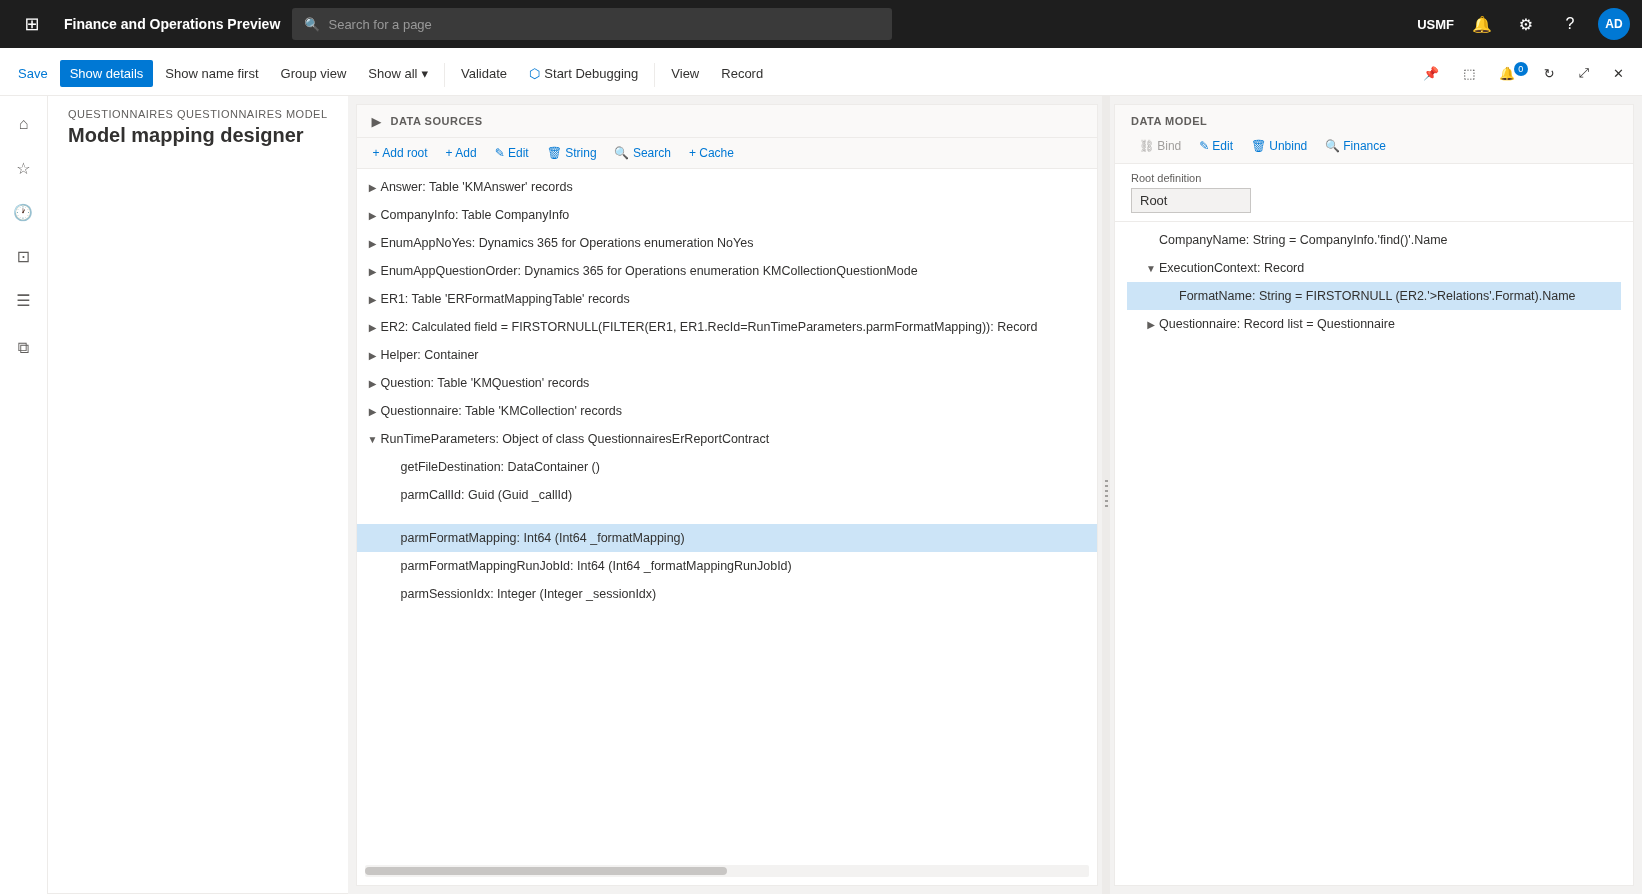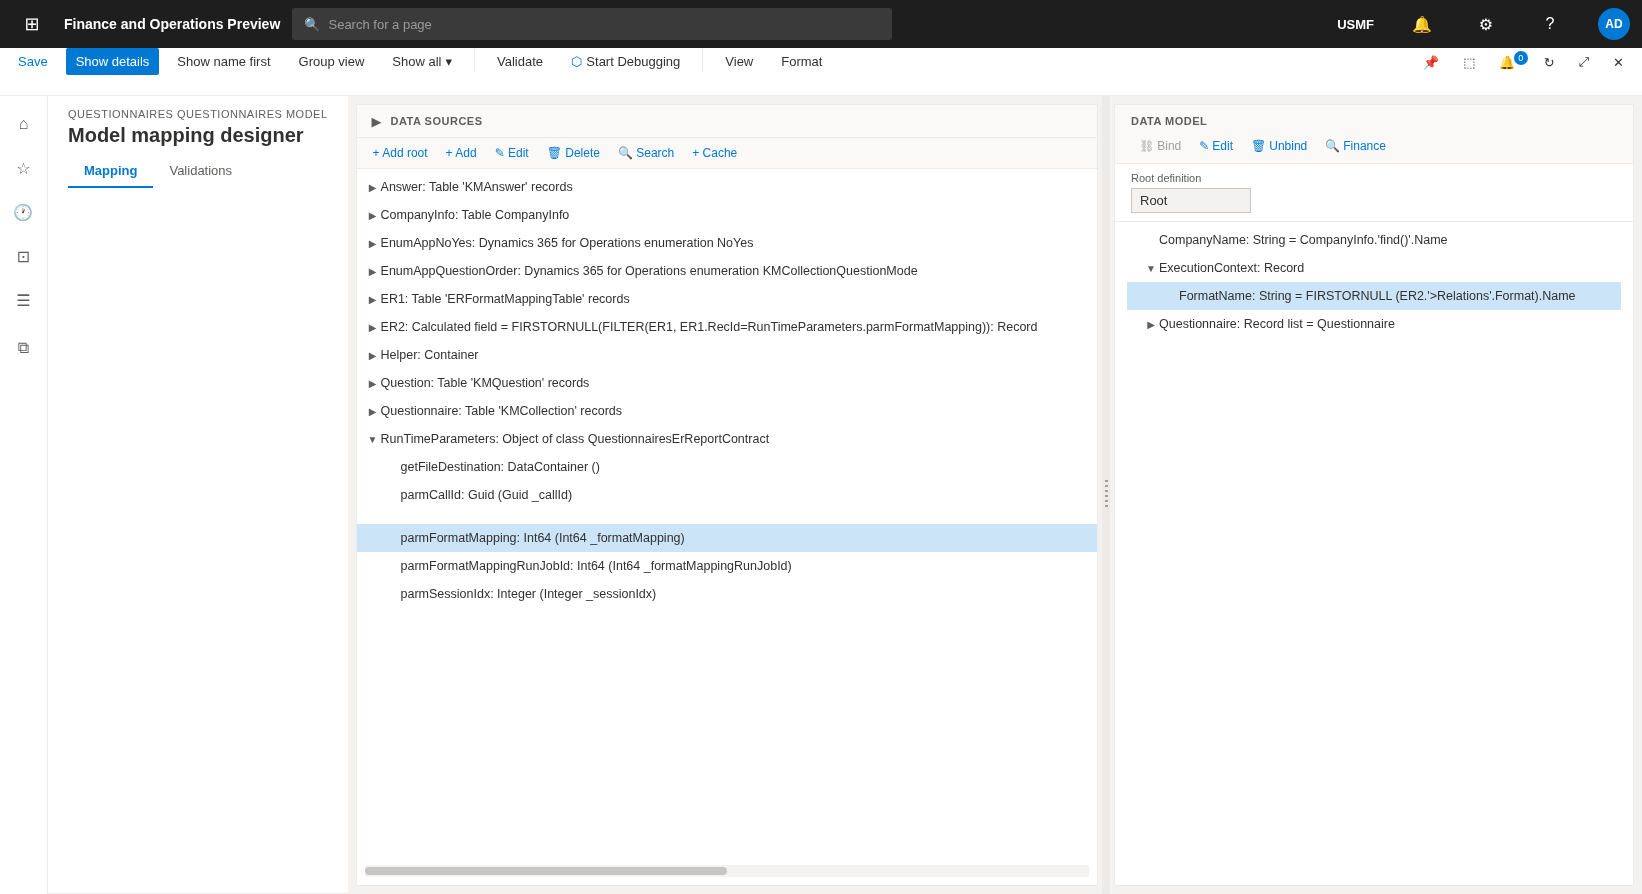--- a/index.html
+++ b/index.html
@@ -26,21 +26,21 @@
       align-items: center;
       padding: 0 12px;
       gap: 8px;
       color: #ccc;
       font-size: 13px;
     }
     .top-nav-right {
       margin-left: auto;
       display: flex;
       align-items: center;
-      gap: 32px;
+      gap: 12px;
       color: #fff;
     }
     .top-nav-right .usmf { font-size: 13px; font-weight: 600; }
     .top-nav-right .icon-btn {
       width: 32px; height: 32px;
       display: flex; align-items: center; justify-content: center;
       cursor: pointer; border-radius: 3px; color: #fff;
       font-size: 16px;
     }
     .avatar {
@@ -48,23 +48,23 @@
       background: #0078d4; color: #fff;
       display: flex; align-items: center; justify-content: center;
       font-size: 12px; font-weight: 700;
     }
 
     
     .toolbar {
       background: #fff;
       height: 48px;
       display: flex;
-      align-items: flex-start;
-      padding: 0 8px;
-      gap: 8px;
+      align-items: flex-end;
+      padding: 8px 8px;
+      gap: 2px;
       border-bottom: 1px solid #edebe9;
     }
     .toolbar-btn {
       display: flex; align-items: center; gap: 4px;
       padding: 6px 10px;
       cursor: pointer;
       border-radius: 2px;
       font-size: 13px;
       color: #323130;
       white-space: nowrap;
@@ -372,21 +372,21 @@
     <span>▾</span>
   </button>
   <div class="toolbar-separator"></div>
   <button class="toolbar-btn">Validate</button>
   <button class="toolbar-btn">
     <span style="color:#0078d4;">⬡</span>
     <span>Start Debugging</span>
   </button>
   <div class="toolbar-separator"></div>
   <button class="toolbar-btn">View</button>
-  <button class="toolbar-btn">Format</button>
+  <button class="toolbar-btn">Record</button>
   <div class="toolbar-spacer"></div>
   <div class="toolbar-right">
     <button class="toolbar-btn">📌</button>
     <button class="toolbar-btn">⬚</button>
     <button class="toolbar-btn" style="position:relative;">
       🔔<span style="position:absolute;top:2px;right:2px;background:#0078d4;color:#fff;border-radius:50%;width:14px;height:14px;font-size:9px;display:flex;align-items:center;justify-content:center;">0</span>
     </button>
     <button class="toolbar-btn">↻</button>
     <button class="toolbar-btn">⤢</button>
     <button class="toolbar-btn">✕</button>
@@ -402,38 +402,34 @@
     <div class="sidebar-icon">⊡</div>
     <div class="sidebar-icon">☰</div>
     <div class="sidebar-icon" style="margin-top:4px;">⧉</div>
   </div>
 
   <div class="content-area">
 
     <div class="page-header">
       <div class="breadcrumb">QUESTIONNAIRES QUESTIONNAIRES MODEL</div>
       <div class="page-title">Model mapping designer</div>
-      <div class="tabs">
-        <div class="tab active">Mapping</div>
-        <div class="tab">Validations</div>
-      </div>
     </div>
 
     <div class="split-area">
 
       <div class="datasources-panel">
         <div class="panel-header">
           <div class="panel-collapse-btn">▶</div>
           <span class="panel-title">DATA SOURCES</span>
         </div>
         <div class="ds-toolbar">
           <button class="ds-btn">+ Add root</button>
           <button class="ds-btn">+ Add</button>
           <button class="ds-btn">✎ Edit</button>
-          <button class="ds-btn">🗑 Delete</button>
+          <button class="ds-btn">🗑 String</button>
           <button class="ds-btn">🔍 Search</button>
           <button class="ds-btn">+ Cache</button>
         </div>
         <div class="tree-container">
 
           <div class="tree-item">
             <span class="tree-toggle">▶</span>
             <span class="tree-text">Answer: Table 'KMAnswer' records</span>
           </div>
           <div class="tree-item">

